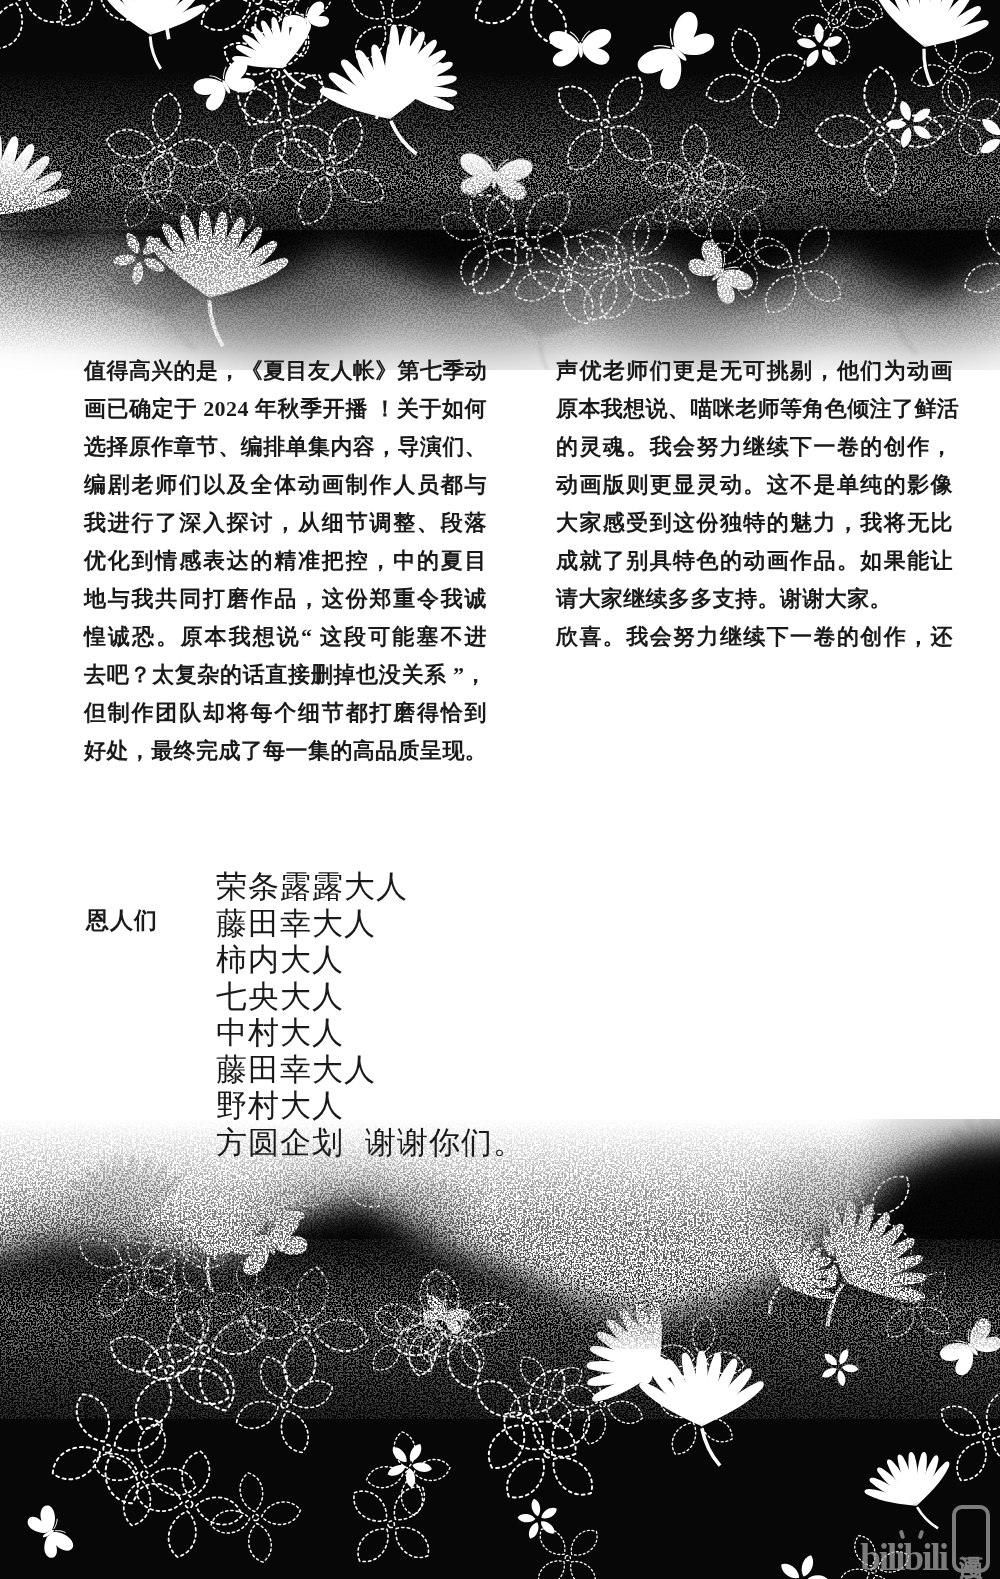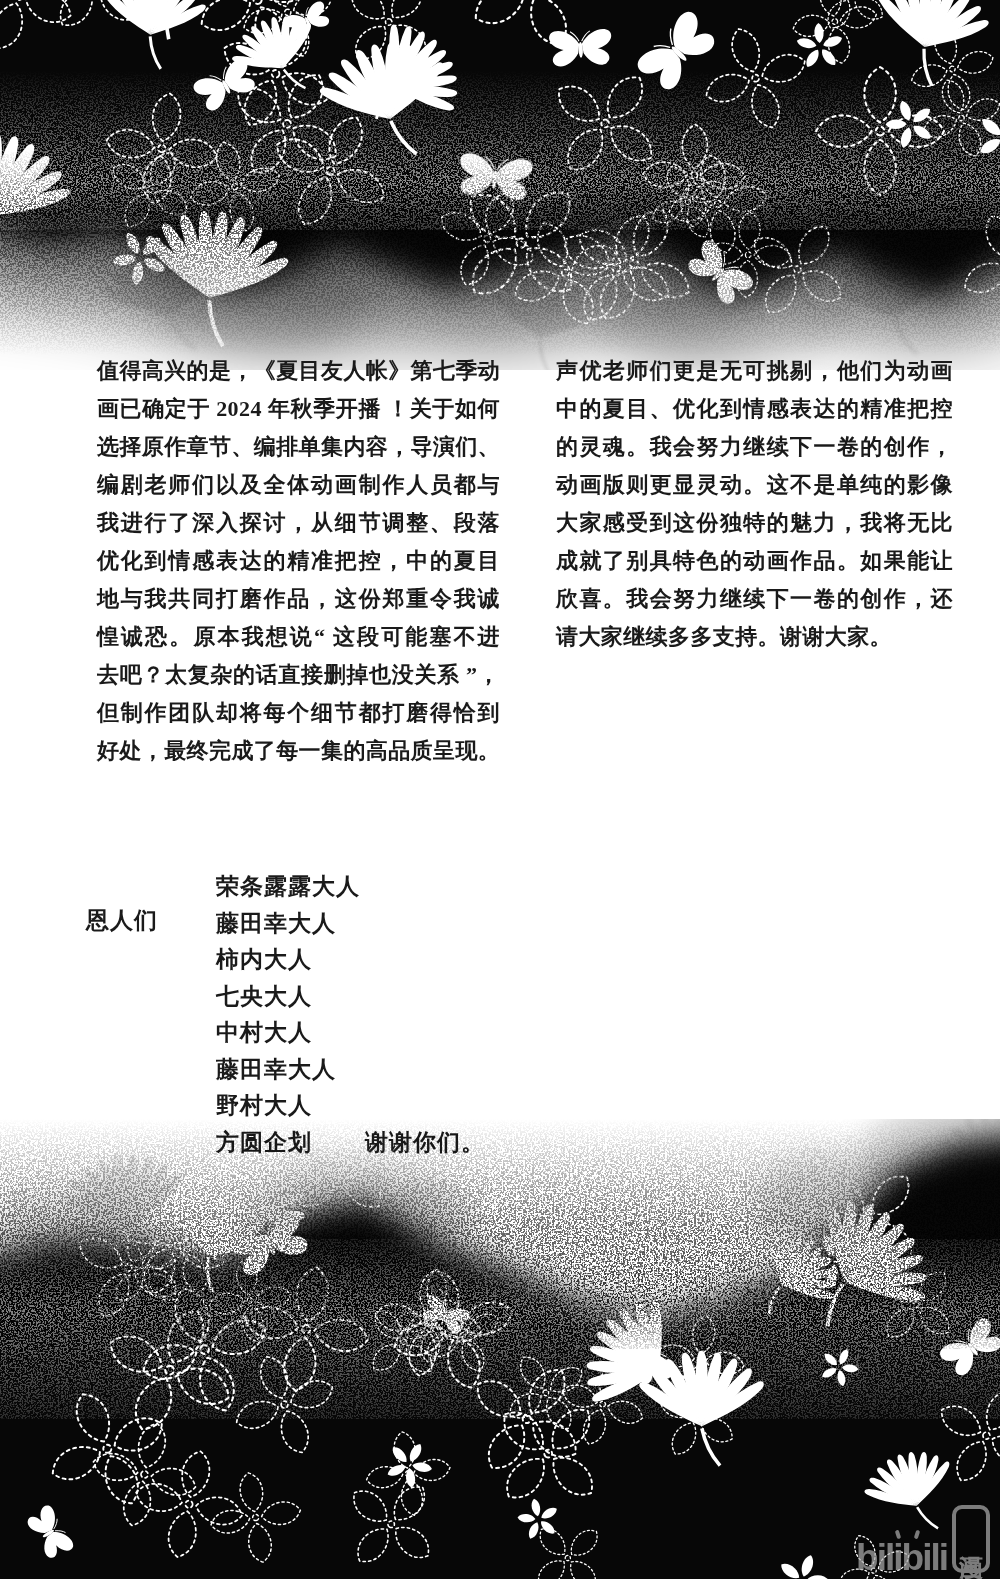--- a/index.html
+++ b/index.html
@@ -6,41 +6,41 @@
   .page{
     position:relative;width:1000px;height:1579px;background:#ffffff;overflow:hidden;
     font-family:"Liberation Serif","DejaVu Serif",serif;color:#1a1a1a;margin:0 auto;
   }
   .art{position:absolute;left:0;display:block;}
   .art-top{top:0;}
   .art-bottom{top:1119px;}
 
   
   .col{position:absolute;top:352px;}
-  #colL{left:97px;width:403px;}
+  #colL{left:84px;width:403px;}
   #colR{left:532px;width:397px;margin-left:24px;}
   .ln{
     font-size:22px;line-height:38px;height:38px;letter-spacing:.4px;
     font-weight:600;text-align:justify;text-align-last:justify;white-space:nowrap;
   }
   .ln.nolast{text-align-last:left;}
 
   
   .ack-label{position:absolute;left:86px;top:869px;font-size:23px;font-weight:600;letter-spacing:1px;margin-top:36px;}
-  #ackNames{position:absolute;left:216px;top:869px;font-size:23px;font-weight:700;letter-spacing:1px;}
+  #ackNames{position:absolute;left:216px;top:869px;font-size:31px;font-weight:400;letter-spacing:1px;}
   #ackNames .nm{height:36.5px;line-height:36.5px;position:relative;white-space:nowrap;}
   #ackNames .thanks{position:absolute;left:149px;top:0;white-space:nowrap;}
 
   
   .watermark{
     position:absolute;right:10px;bottom:6px;display:flex;align-items:flex-end;gap:5px;
     opacity:.72;pointer-events:none;
   }
   .wm-brand{
-    font-family:Liberation Sans, sans-serif;font-weight:700;font-size:37px;
+    font-family:Liberation Serif, serif;font-weight:700;font-size:37px;
     color:#ababab;letter-spacing:-2px;line-height:1;position:relative;transform:translateY(3px);
   }
   .wm-ants{position:absolute;top:-9px;left:38px;width:26px;height:10px;}
   .wm-ants::before,.wm-ants::after{
     content:"";position:absolute;top:0;width:3.5px;height:9px;background:#ababab;border-radius:2px;
   }
   .wm-ants::before{left:2px;transform:rotate(-18deg);}
   .wm-ants::after{right:2px;transform:rotate(18deg);}
   .wm-box{
     box-sizing:border-box;width:38px;height:68px;border:4px solid #ababab;border-radius:10px;
@@ -213,27 +213,27 @@
       <div class="ln">我进行了深入探讨，从细节调整、段落</div>
       <div class="ln">优化到情感表达的精准把控，中的夏目</div>
       <div class="ln">地与我共同打磨作品，这份郑重令我诚</div>
       <div class="ln">惶诚恐。原本我想说“ 这段可能塞不进</div>
       <div class="ln">去吧？太复杂的话直接删掉也没关系 ”，</div>
       <div class="ln">但制作团队却将每个细节都打磨得恰到</div>
       <div class="ln nolast">好处，最终完成了每一集的高品质呈现。</div>
     </div>
   <div class="col" id="colR">
       <div class="ln">声优老师们更是无可挑剔，他们为动画</div>
-      <div class="ln">中的夏目、优化到情感表达的精准把控</div>
+      <div class="ln">原本我想说、喵咪老师等角色倾注了鲜活</div>
       <div class="ln">的灵魂。我会努力继续下一卷的创作，</div>
       <div class="ln">动画版则更显灵动。这不是单纯的影像</div>
       <div class="ln">大家感受到这份独特的魅力，我将无比</div>
       <div class="ln">成就了别具特色的动画作品。如果能让</div>
+      <div class="ln nolast">请大家继续多多支持。谢谢大家。</div>
       <div class="ln">欣喜。我会努力继续下一卷的创作，还</div>
-      <div class="ln nolast">请大家继续多多支持。谢谢大家。</div>
     </div>
 
   <div class="ack-label">恩人们</div>
   <div id="ackNames">
       <div class="nm">荣条露露大人</div>
       <div class="nm">藤田幸大人</div>
       <div class="nm">柿内大人</div>
       <div class="nm">七央大人</div>
       <div class="nm">中村大人</div>
       <div class="nm">藤田幸大人</div>

